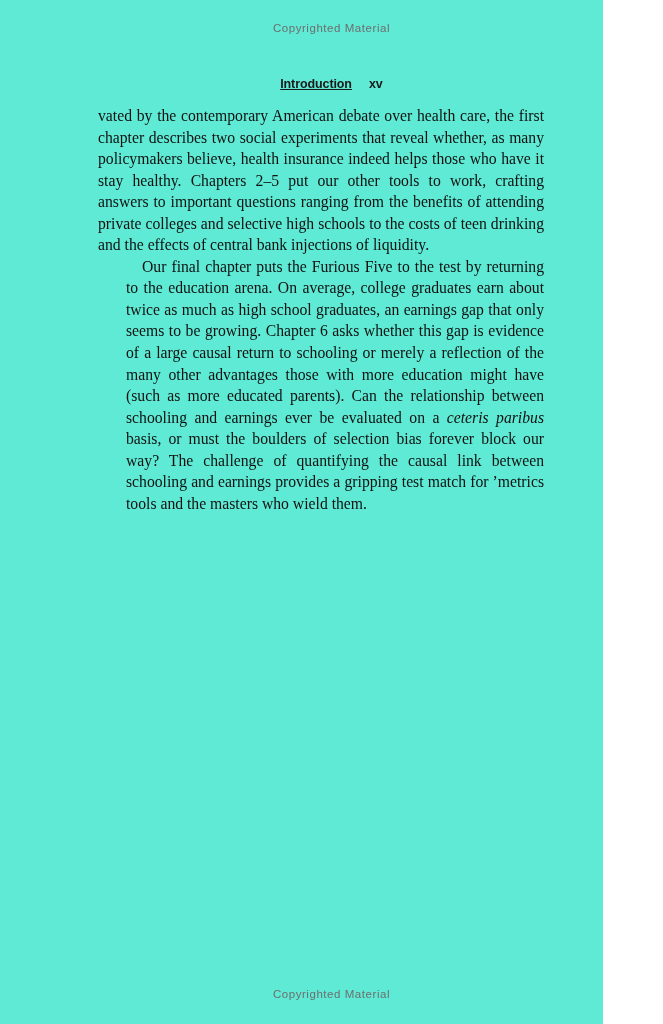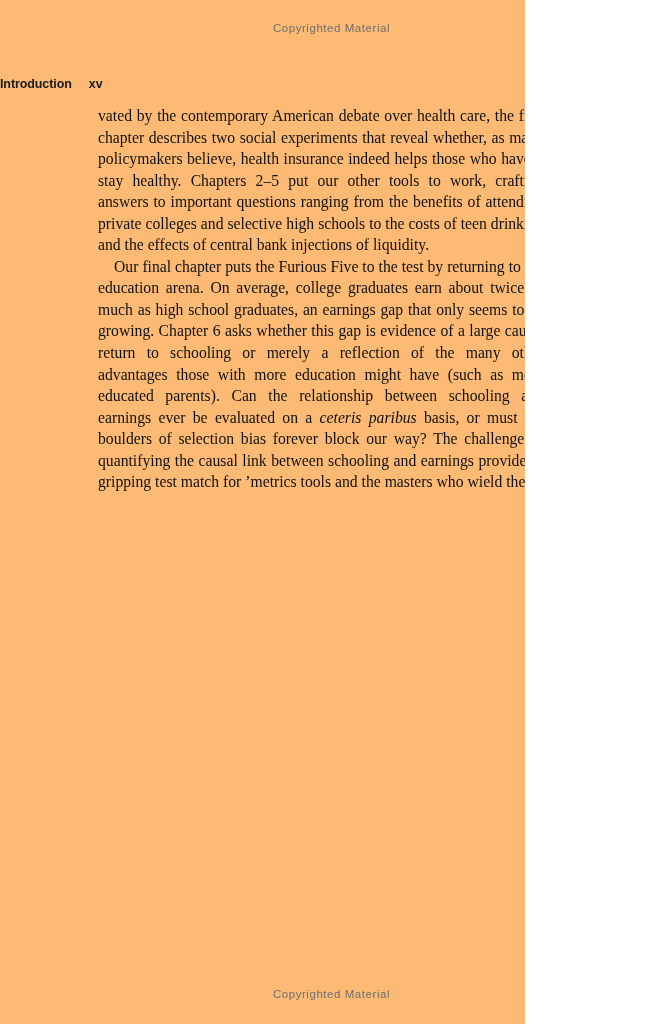--- a/index.html
+++ b/index.html
@@ -2,23 +2,23 @@
 <html><head>
 <meta charset="utf-8">
 <style>
   html, body {
     margin: 0;
     padding: 0;
     background: #ffffff;
   }
   .page {
     position: relative;
-    width: 525px;
+    width: 603px;
     height: 1024px;
-    background: #fdba74;
+    background: #5eead4;
     overflow: hidden;
     font-family: "Liberation Serif", "DejaVu Serif", serif;
   }
 
   
   .copyright-mark {
     position: absolute;
     left: 0;
     width: 663px;
     text-align: center;
@@ -30,25 +30,27 @@
   }
   .copyright-top { top: 22px; }
   .copyright-bottom { top: 988px; }
 
   
   .running-head {
     position: absolute;
     left: 0;
     top: 77px;
     width: 663px;
+    text-align: center;
     font-family: "Liberation Sans", "DejaVu Sans", sans-serif;
     font-weight: bold;
     font-size: 12.5px;
     color: #1a1a1a;
     white-space: nowrap;
+    text-decoration: underline;
   }
   .running-head .rh-title { letter-spacing: -0.1px; }
   .running-head .rh-folio {
     display: inline-block;
     margin-left: 17px;
     letter-spacing: 0px;
   }
 
   
   .textblock {
@@ -60,21 +62,21 @@
   .para {
     margin: 0;
     text-align: justify;
     text-justify: inter-word;
     font-size: 15.7px;
     line-height: 21.55px;
     color: #111111;
     hyphens: manual;
     -webkit-hyphens: manual;
   }
-  .para.indented { text-indent: 16px; }
+  .para.indented { text-indent: 16px; margin-left: 28px; }
   .para em { font-style: italic; }
 </style>
 </head>
 <body>
 
 <div class="page">
 
   <div class="copyright-mark copyright-top">Copyrighted Material</div>
 
   <div class="running-head">

